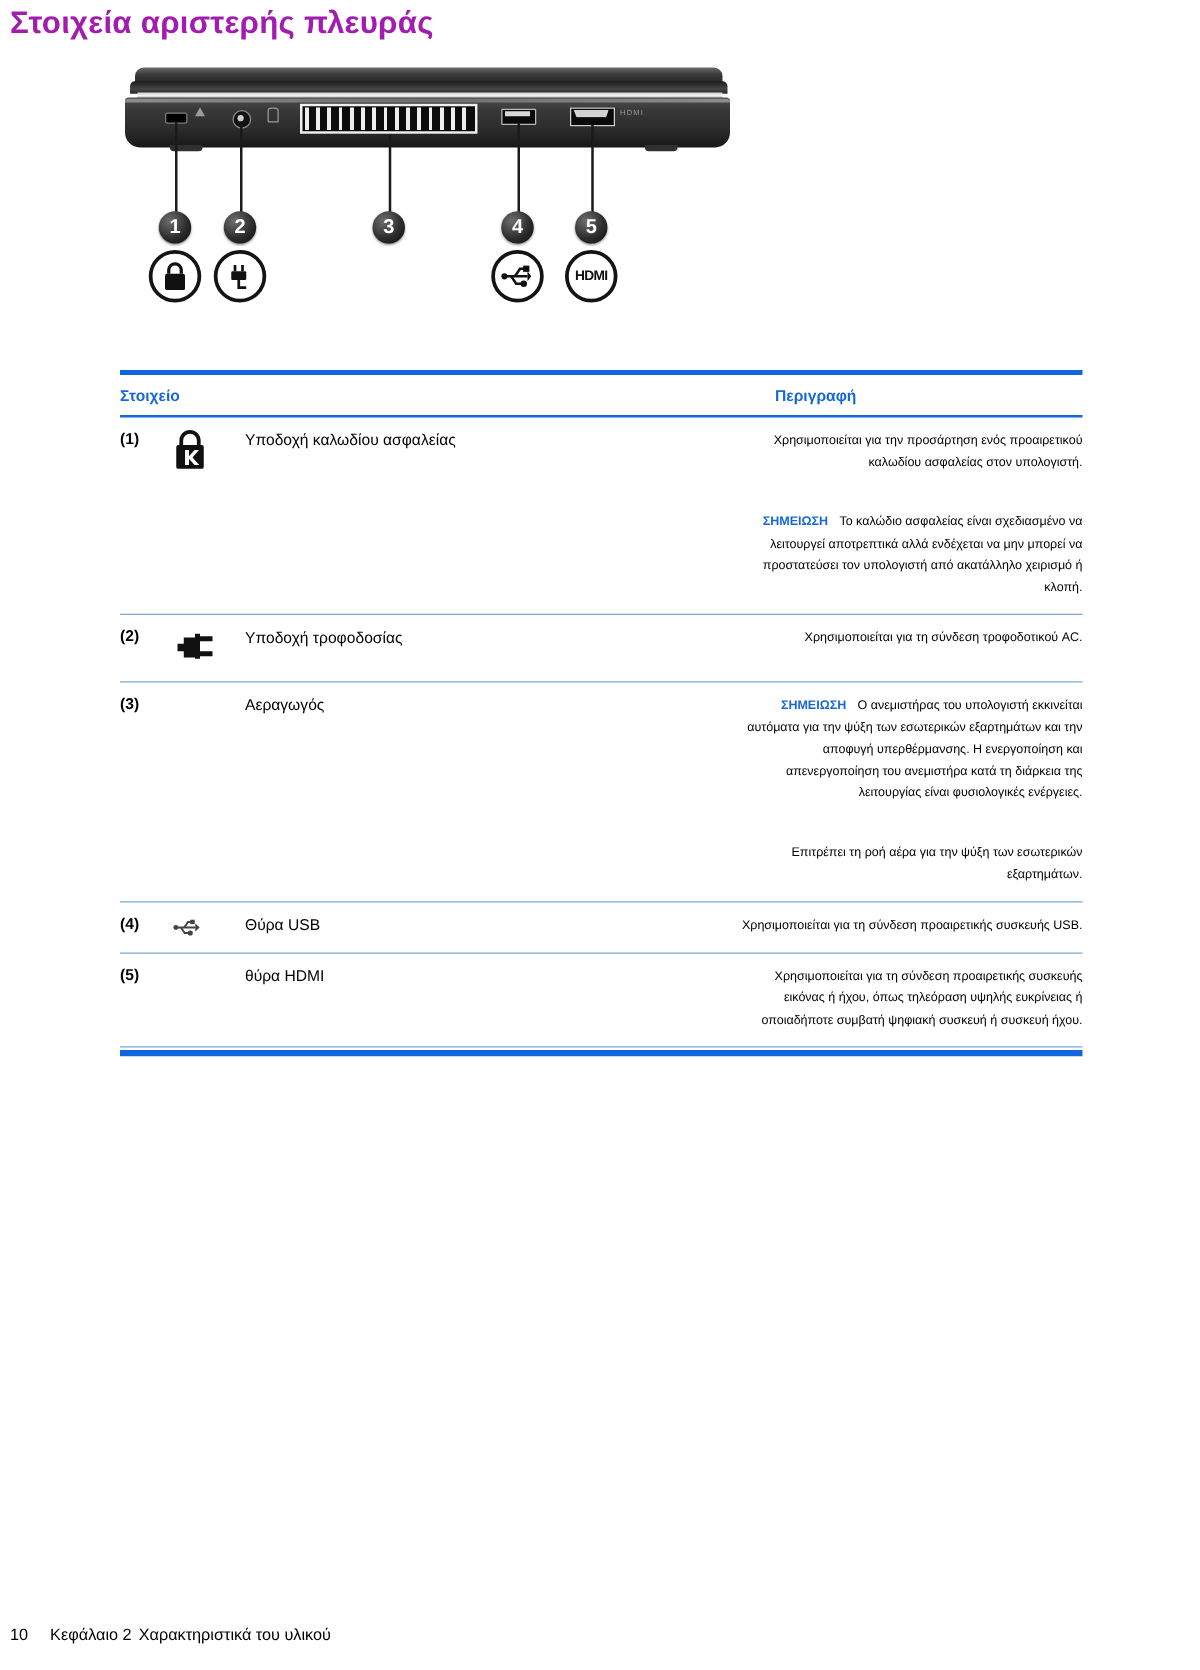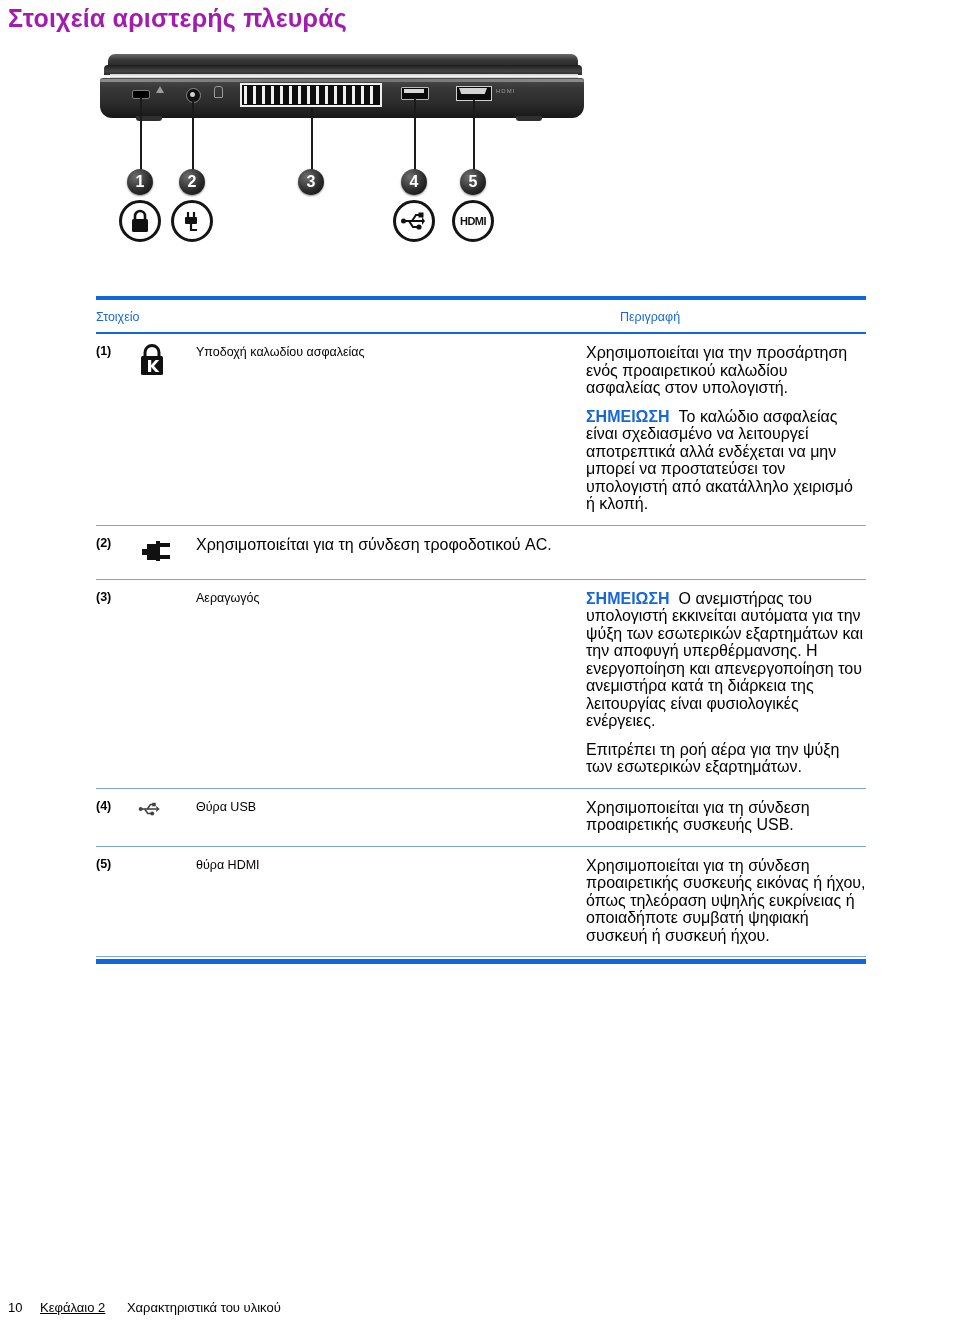--- a/index.html
+++ b/index.html
@@ -211,21 +211,21 @@
     height: 4px;
     background: #1266DD;
   }
   .thead {
     display: flex;
     padding: 10px 0 8px 0;
     border-bottom: 2px solid #1266DD;
   }
   .th {
     font-size: 12.5px;
-    font-weight: normal;
+    font-weight: bold;
     color: #1668D8;
   }
   .th-item  { width: 490px; }
   .th-desc  { flex: 1; padding-left: 34px; }
 
   .trow {
     display: flex;
     border-bottom: 1px solid #7FA9D4;
     padding: 9px 0 12px 0;
   }
@@ -247,45 +247,46 @@
     min-height: 1px;
   }
   .c-name {
     width: 390px;
     font-size: 12.5px;
     line-height: 17px;
     padding-top: 1px;
   }
   .c-desc {
     flex: 1;
-    font-size: 16px;
+    font-size: 10px;
     line-height: 17.5px;
     padding-top: 1px;
+    text-align: right;
   }
   .c-desc p { margin: 0; }
-  .c-desc p + p { margin-top: 11px; }
+  .c-desc p + p { margin-top: 30px; }
   .note-lbl {
     color: #1668D8;
     font-weight: bold;
   }
   .note-gap { display: inline-block; width: 9px; }
 
   
   .row-icon { display: block; }
 
   
   .footer {
     position: absolute;
     left: 8px;
     top: 1300px;
     font-size: 13px;
     white-space: nowrap;
   }
   .footer .pg { font-weight: normal; margin-right: 14px; }
-  .footer .ch { margin-right: 18px; text-decoration: underline; }
+  .footer .ch { margin-right: 2px; }
 </style>
 </head>
 <body>
 
 <div class="page">
 
   <div class="page-title">Στοιχεία αριστερής πλευράς</div>
 
   <div class="figure">
 
@@ -382,20 +383,21 @@
     <div class="trow">
       <div class="c-num">(2)</div>
       <div class="c-icon">
         <svg class="row-icon" width="36" height="32" viewBox="0 0 36 32" aria-hidden="true">
           <path d="M4 14 h5 v-5 h9 v16 h-9 v-5 h-5 z" fill="#111"></path>
           <rect x="18" y="6" width="4" height="20" fill="#111"></rect>
           <rect x="22" y="8" width="10" height="4" fill="#111"></rect>
           <rect x="22" y="20" width="10" height="4" fill="#111"></rect>
         </svg>
       </div>
+      <div class="c-name">Υποδοχή τροφοδοσίας</div>
       <div class="c-desc">
         <p>Χρησιμοποιείται για τη σύνδεση τροφοδοτικού AC.</p>
       </div>
     </div>
 
     <div class="trow">
       <div class="c-num">(3)</div>
       <div class="c-icon"></div>
       <div class="c-name">Αεραγωγός</div>
       <div class="c-desc">

